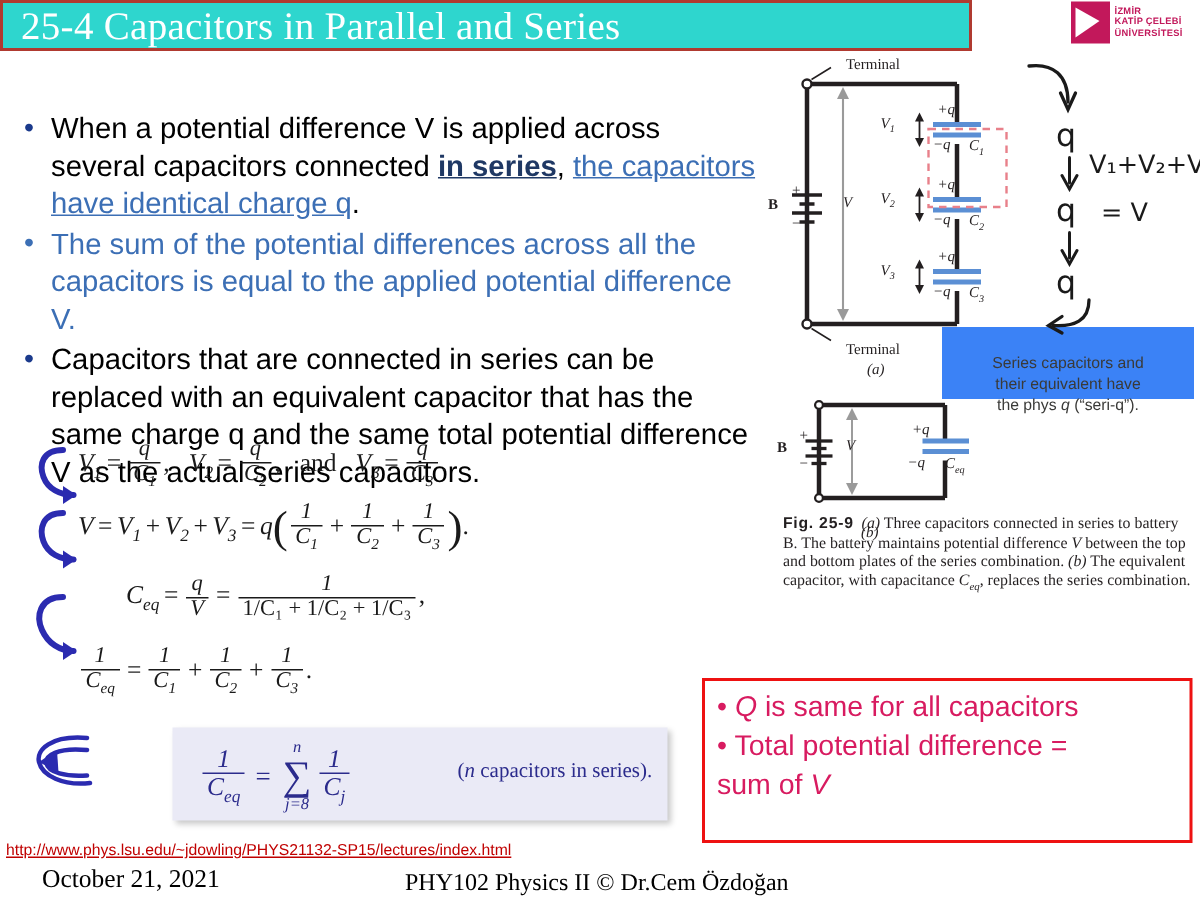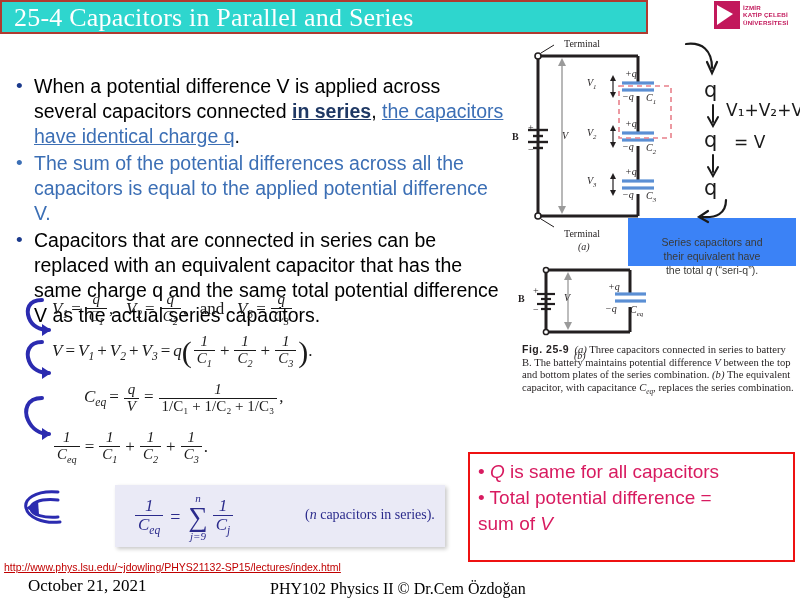--- a/index.html
+++ b/index.html
@@ -309,21 +309,21 @@
   <div id="sum-box">
     <div id="sum-inner">
       <span class="frac">
         <span class="num">1</span>
         <span class="den"><span>C</span><sub>eq</sub></span>
       </span>
       <span style="font-style:normal;padding:0 5px;">=</span>
       <span class="sigma-grp">
         <span class="top">n</span>
         <span class="sig">∑</span>
-        <span class="bot">j=9</span>
+        <span class="bot">j=8</span>
       </span>
       <span class="frac">
         <span class="num">1</span>
         <span class="den"><span>C</span><sub>j</sub></span>
       </span>
     </div>
     <div id="sum-note"><span>(</span><i>n</i><span> capacitors in series).</span></div>
   </div>
 
   <div id="figure">
@@ -418,21 +418,21 @@
     <div class="figlbl" style="left:21px; top:266px;">−</div>
     <div class="figlbl it" style="left:52px; top:254px;">V</div>
     <div class="figlbl it" style="left:96px; top:243px;">+q</div>
     <div class="figlbl it" style="left:93px; top:265px;">−q</div>
     <div class="figlbl it" style="left:118px; top:266px;"><span>C</span><sub>eq</sub></div>
     <div class="figlbl it" style="left:62px; top:312px;">(b)</div>
 
     <div id="callout">
       <div>Series capacitors and</div>
       <div>their equivalent have</div>
-      <div><span>the total </span><i>q</i><span> (“seri-q”).</span></div>
+      <div><span>the phys </span><i>q</i><span> (“seri-q”).</span></div>
     </div>
 
     <div id="caption"><b>Fig. 25-9</b>&nbsp;&nbsp;<i>(a)</i><span> Three capacitors connected in series to battery B. The battery maintains potential difference </span><i>V</i><span> between the top and bottom plates of the series combination. </span><i>(b)</i><span> The equivalent capacitor, with capacitance </span><i><span>C</span><sub>eq</sub></i><span>, replaces the series combination.</span></div>
   </div>
 
   <svg style="position:absolute; left:684px; top:40px;" width="40" height="40" viewBox="0 0 40 40">
     <path d="M2 4 C18 2, 28 10, 28 28" stroke="#1a1a1a" stroke-width="2.2" fill="none" stroke-linecap="round"></path>
     <path d="M23 22 L28 33 L33 22" stroke="#1a1a1a" stroke-width="2.2" fill="none" stroke-linecap="round"></path>
   </svg>
   <div class="hand" style="left:704px; top:78px; font-size:21px;">q</div>

